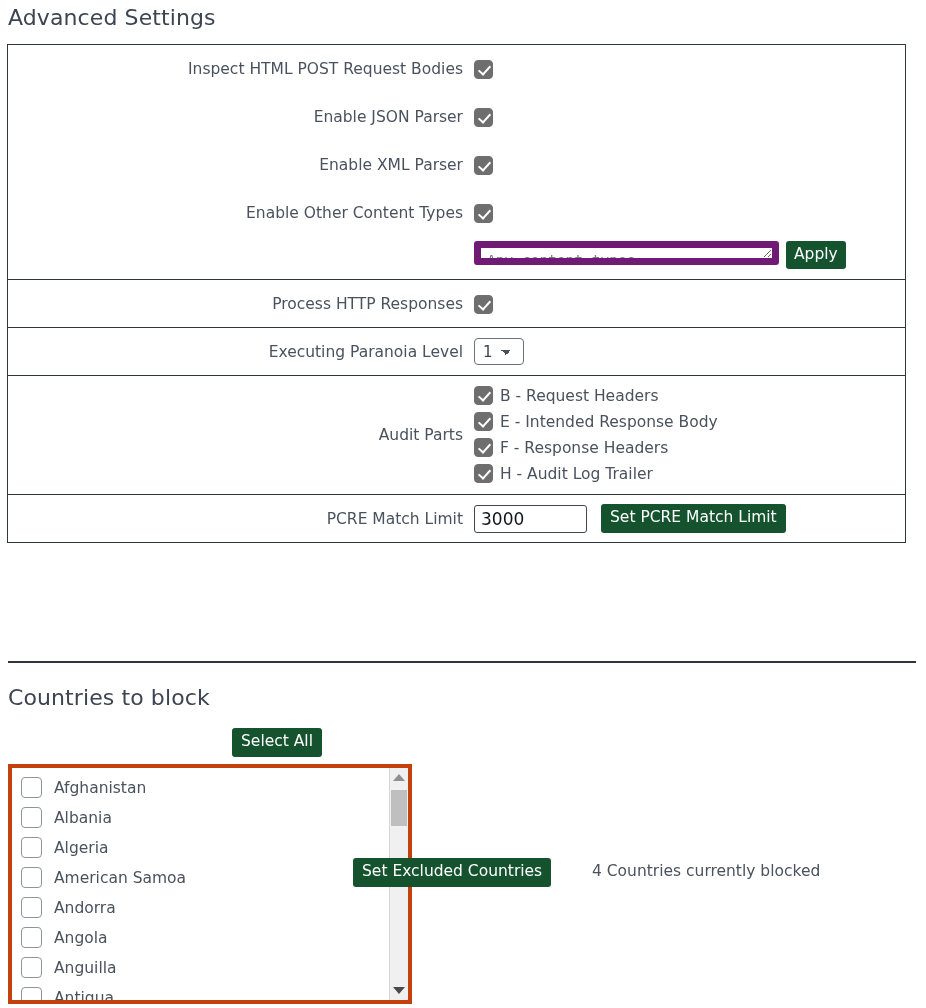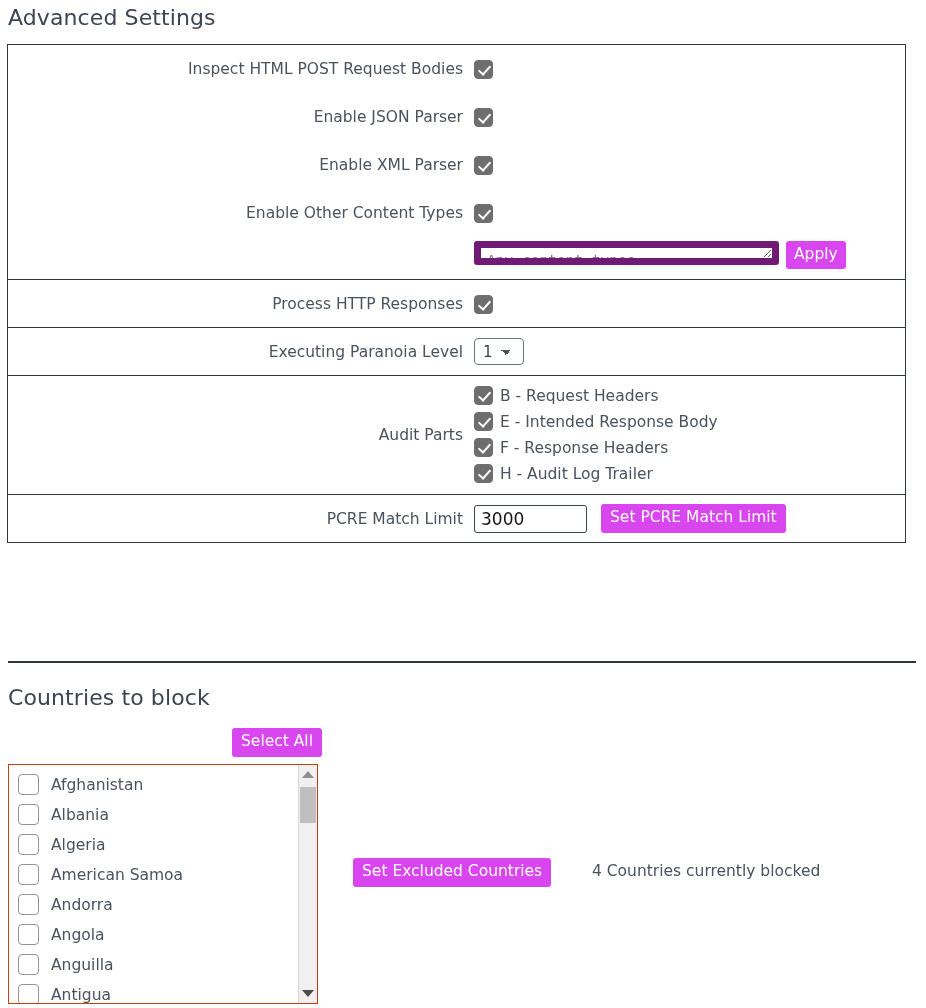--- a/index.html
+++ b/index.html
@@ -137,21 +137,21 @@
     background: #fff;
     overflow: hidden;
   }
   .ct-textarea::placeholder {
     color: #7d7d7d;
     opacity: 1;
   }
 
   
   .btn {
-    background: #d946ef;
+    background: #14532d;
     color: #ffffff;
     border: none;
     border-radius: 3px;
     font-family: "DejaVu Sans", "Liberation Sans", sans-serif;
     font-size: 15.5px;
     line-height: 1;
     padding: 6px 9px 7px 9px;
     cursor: pointer;
     white-space: nowrap;
   }
@@ -237,24 +237,24 @@
     position: absolute;
     left: 232px;
     top: 728px;
   }
 
   
   .country-box {
     position: absolute;
     left: 8px;
     top: 764px;
-    width: 310px;
+    width: 404px;
     height: 240px;
     box-sizing: border-box;
-    border: 1px solid #c2410c;
+    border: 4px solid #c2410c;
     background: #ffffff;
     overflow: hidden;
     display: flex;
   }
   .country-list {
     flex: 1 1 auto;
     padding: 9px 0 0 9px;
     display: flex;
     flex-direction: column;
     gap: 9px;

